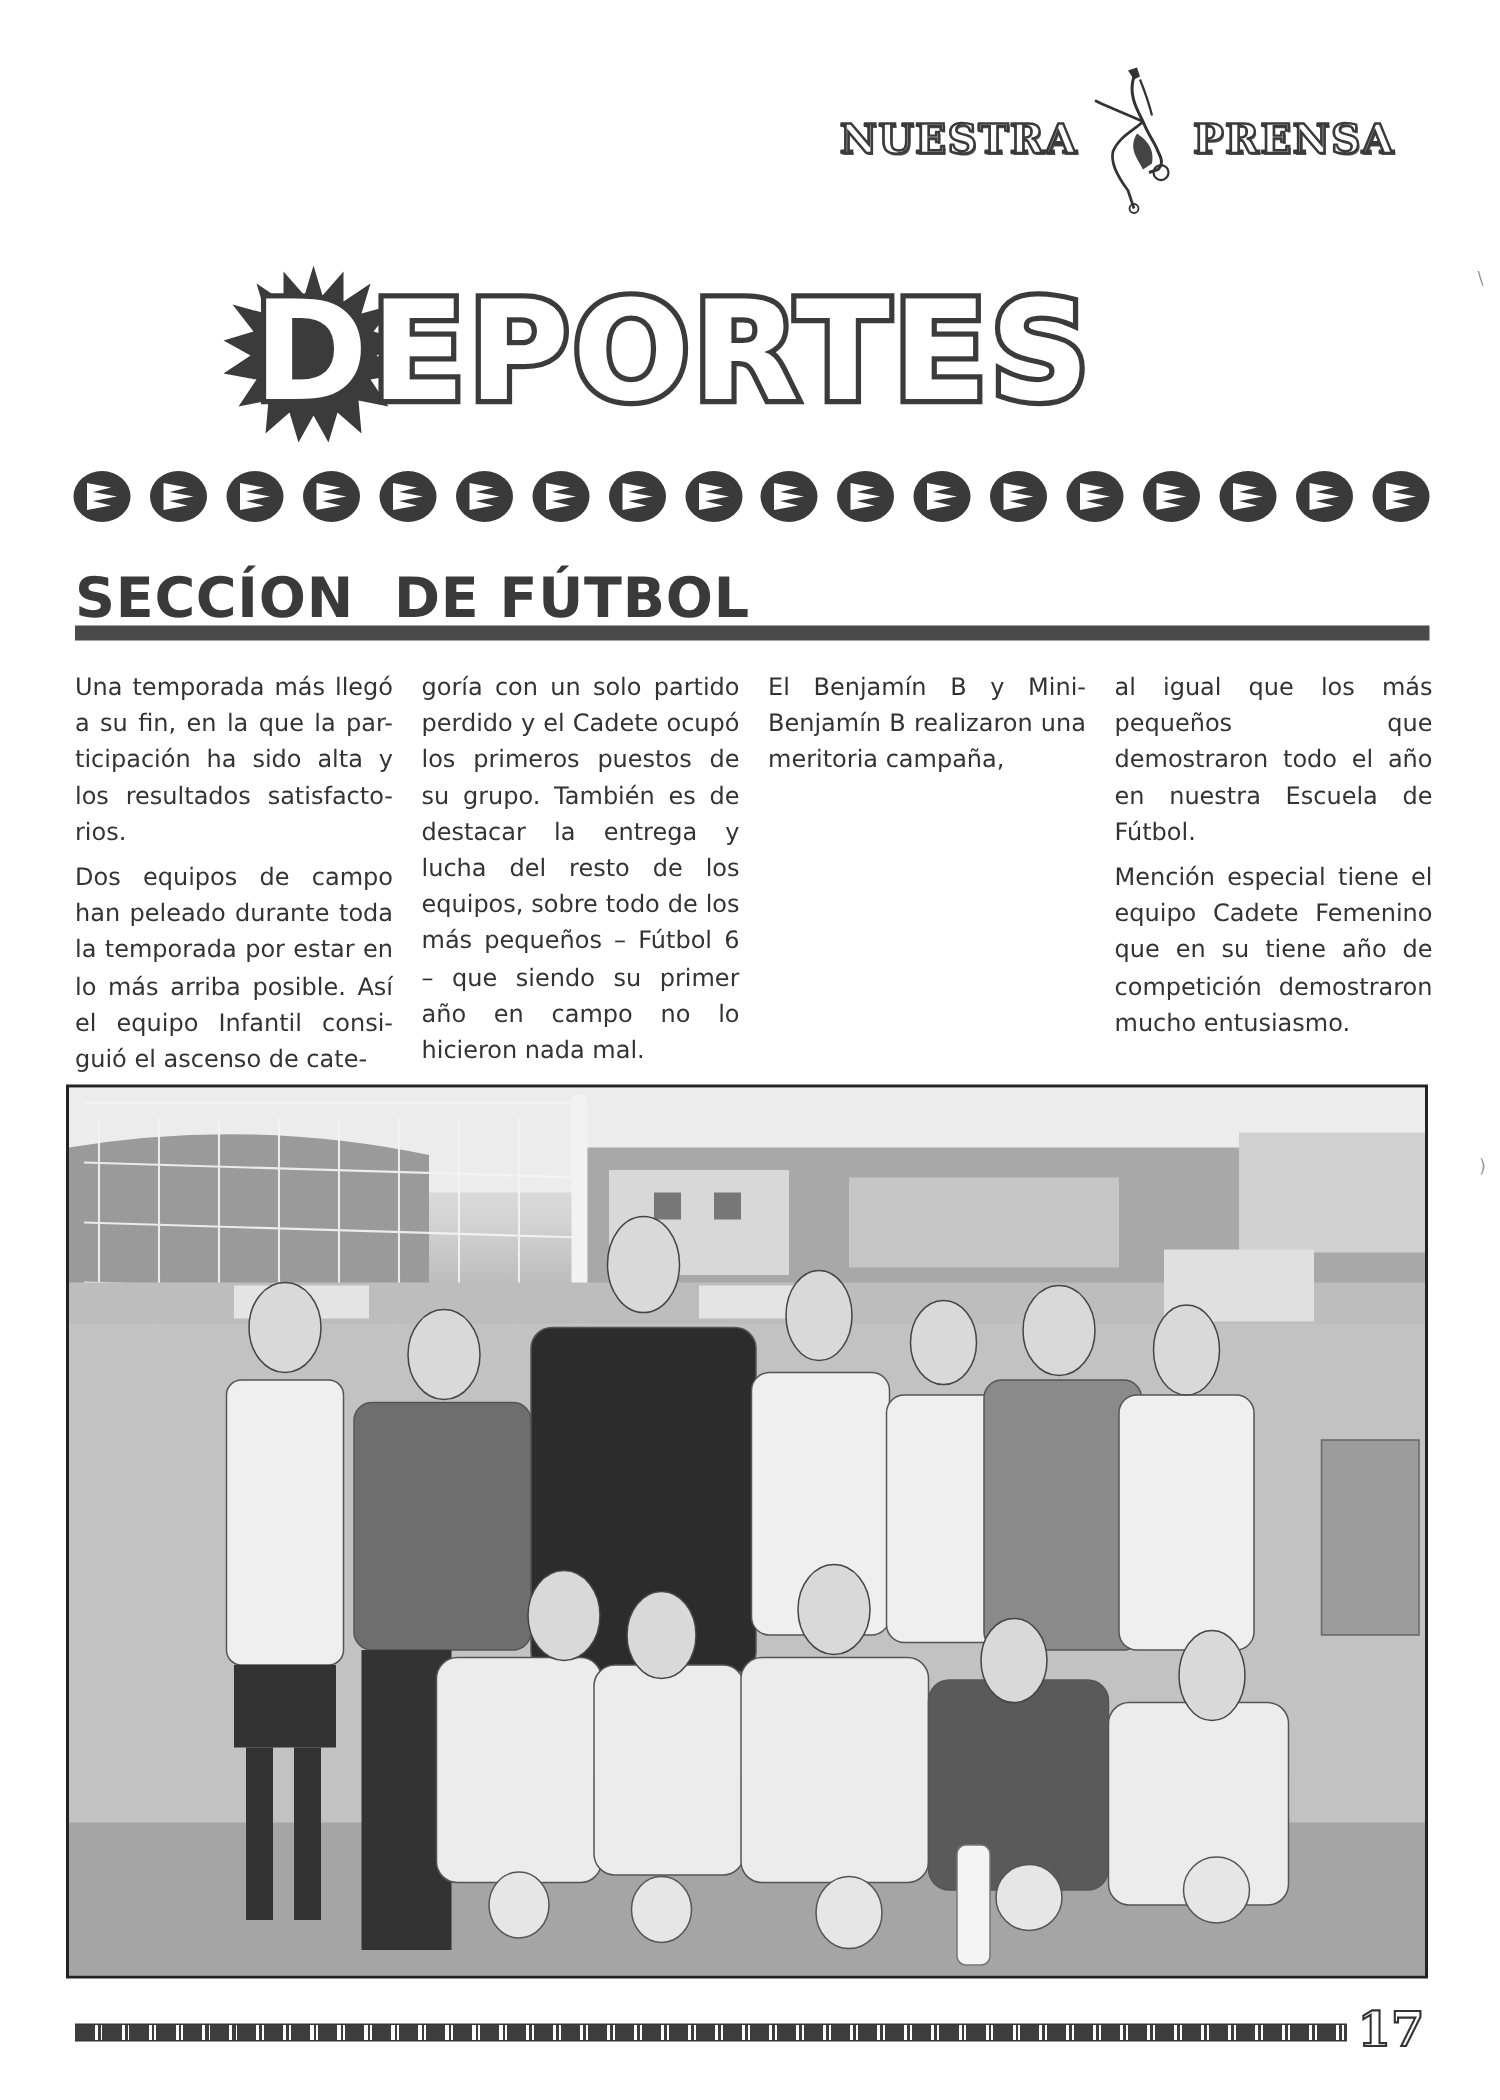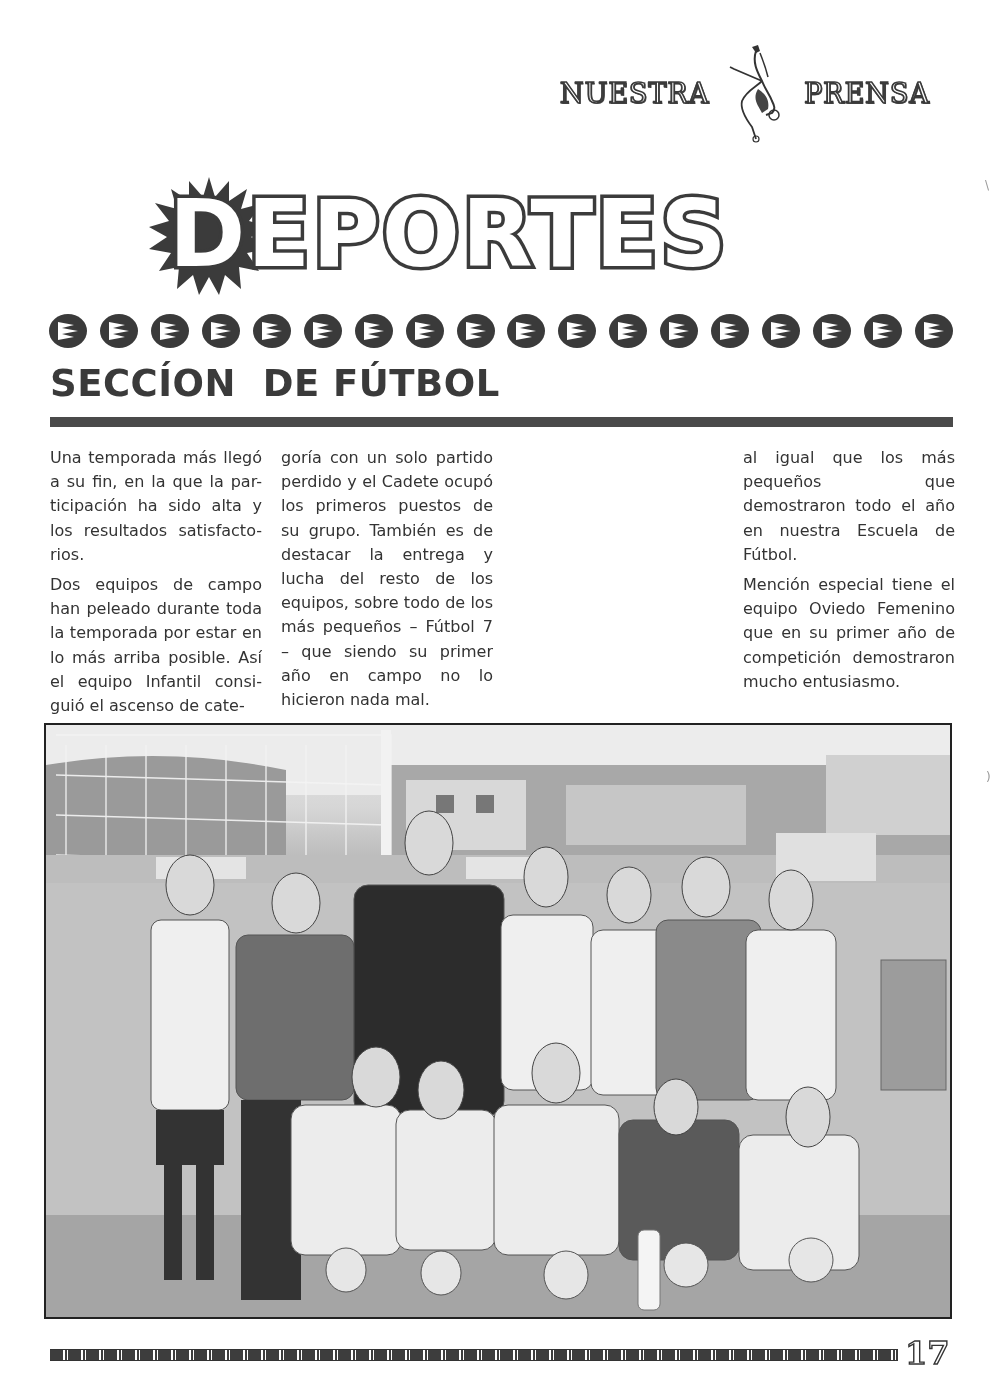--- a/index.html
+++ b/index.html
@@ -6,21 +6,21 @@
   body {
     width: 1000px; height: 1400px; background: #ffffff; position: relative; overflow: hidden;
     font-family: "DejaVu Sans", sans-serif; color: #2a2a2a;
   }
   
   .brand {
     position: absolute; top: 48px; left: 560px; width: 370px; height: 90px;
     display: flex; align-items: center; justify-content: space-between;
   }
   .brand-word {
-    font-family: "DejaVu Serif", serif; font-weight: normal; font-size: 27px; letter-spacing: 1px;
+    font-family: "DejaVu Serif", serif; font-weight: bold; font-size: 27px; letter-spacing: 1px;
     color: #fff;
     -webkit-text-stroke: 1.6px #3a3a3a;
     text-shadow: 1px 1px 0 #555, -1px 0 0 #555;
     background: repeating-linear-gradient(90deg, transparent 0 3px, rgba(0,0,0,0.0) 3px 4px);
   }
   .brand-figure { width: 70px; height: 100px; }
 
   
   .title-wrap {
     position: absolute; top: 185px; left: 155px; width: 560px; height: 100px;
@@ -36,21 +36,21 @@
 
   
   .ball-row {
     position: absolute; top: 310px; left: 48px; width: 906px; height: 42px;
     display: flex; justify-content: space-between; align-items: center;
   }
   .ball { width: 40px; height: 36px; }
 
   
   .section-title {
-    position: absolute; top: 362px; left: 50px;
+    position: absolute; top: 377px; left: 50px;
     font-family: "DejaVu Sans", sans-serif; font-weight: bold; font-size: 37px; color: #3a3a3a;
     letter-spacing: 0.5px; white-space: pre;
   }
   .section-rule {
     position: absolute; top: 417px; left: 50px; width: 903px; height: 10px; background: #4a4a4a;
   }
 
   
   .columns {
     position: absolute; top: 446px; left: 50px; width: 905px; height: 270px;
@@ -185,27 +185,28 @@
 
 <div class="section-title">SECCÍON  DE FÚTBOL</div>
 <div class="section-rule"></div>
 
 <div class="columns">
   <div class="col">
     <p>Una temporada más llegó a su fin, en la que la par-ticipación ha sido alta y los resultados satisfacto-rios.</p>
     <p>Dos equipos de campo han peleado durante toda la temporada por estar en lo más arriba posible. Así el equipo Infantil consi-guió el ascenso de cate-</p>
   </div>
   <div class="col">
-    <p>goría con un solo partido perdido y el Cadete ocupó los primeros puestos de su grupo. También es de destacar la entrega y lucha del resto de los equipos, sobre todo de los más pequeños – Fútbol 7 – que siendo su primer año en campo no lo hicieron nada mal.</p>
-  </div>
-  <div class="col">
+    <p>goría con un solo partido perdido y el Cadete ocupó los primeros puestos de su grupo. También es de destacar la entrega y lucha del resto de los equipos, sobre todo de los más pequeños – Fútbol 6 – que siendo su primer año en campo no lo hicieron nada mal.</p>
+  </div>
+  <div class="col">
+    <p>El Benjamín B y Mini-Benjamín B realizaron una meritoria campaña,</p>
   </div>
   <div class="col">
     <p>al igual que los más pequeños que demostraron todo el año en nuestra Escuela de Fútbol.</p>
-    <p>Mención especial tiene el equipo Oviedo Femenino que en su primer año de competición demostraron mucho entusiasmo.</p>
+    <p>Mención especial tiene el equipo Cadete Femenino que en su tiene año de competición demostraron mucho entusiasmo.</p>
   </div>
 </div>
 
 <div class="photo">
   <svg viewBox="0 0 904 592" preserveAspectRatio="none">
 
     <rect x="0" y="0" width="904" height="70" fill="#ececec"></rect>
     <path d="M0 40 Q120 20 240 45 L240 150 L0 150 Z" fill="#9a9a9a"></path>
 
     <rect x="340" y="40" width="564" height="110" fill="#a8a8a8"></rect>

